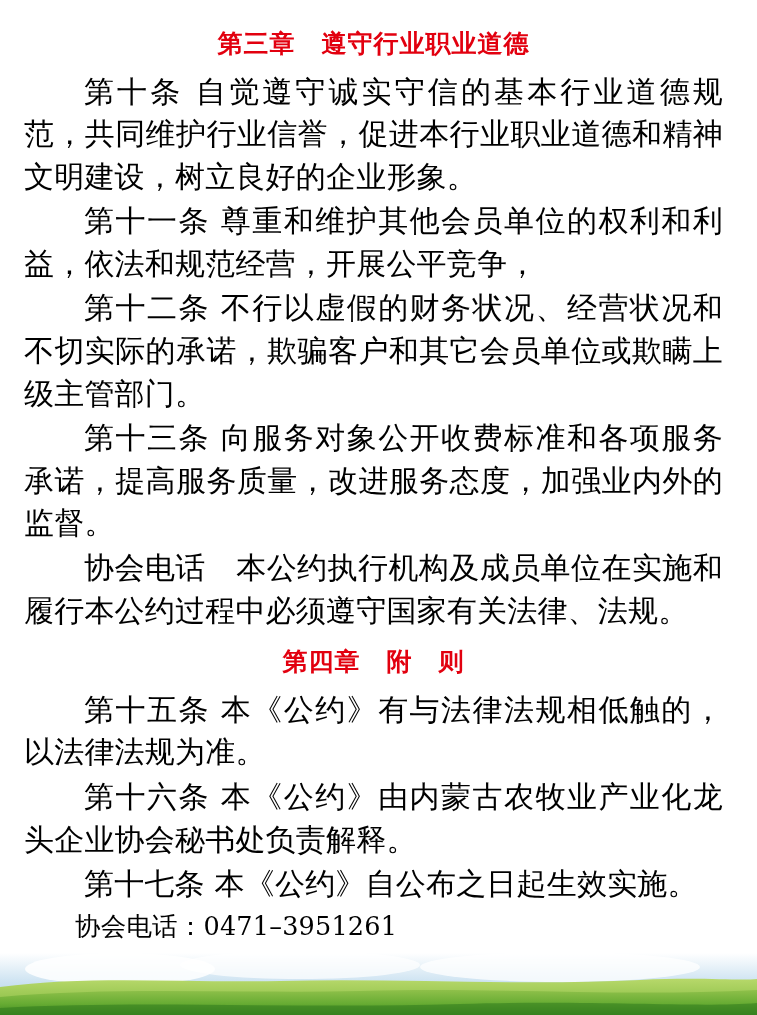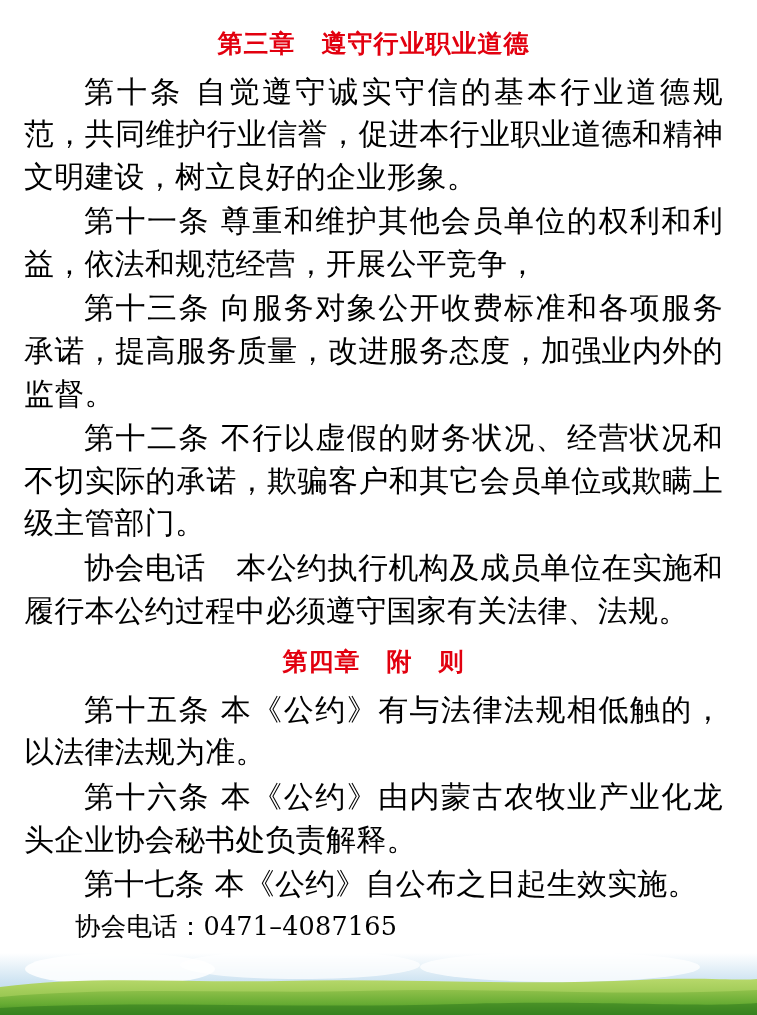--- a/index.html
+++ b/index.html
@@ -78,31 +78,31 @@
 </style>
 </head>
 <body>
 
 <div class="page">
 
   <div class="chapter-heading">第三章　遵守行业职业道德</div>
 
   <p class="para">第十条 自觉遵守诚实守信的基本行业道德规范，共同维护行业信誉，促进本行业职业道德和精神文明建设，树立良好的企业形象。</p>
   <p class="para">第十一条 尊重和维护其他会员单位的权利和利益，依法和规范经营，开展公平竞争，</p>
+  <p class="para">第十二条 不行以虚假的财务状况、经营状况和不切实际的承诺，欺骗客户和其它会员单位或欺瞒上级主管部门。</p>
   <p class="para">第十三条 向服务对象公开收费标准和各项服务承诺，提高服务质量，改进服务态度，加强业内外的监督。</p>
-  <p class="para">第十二条 不行以虚假的财务状况、经营状况和不切实际的承诺，欺骗客户和其它会员单位或欺瞒上级主管部门。</p>
   <p class="para">协会电话　本公约执行机构及成员单位在实施和履行本公约过程中必须遵守国家有关法律、法规。</p>
 
   <div class="chapter-heading second">第四章　附　则</div>
 
   <p class="para">第十五条 本《公约》有与法律法规相低触的，以法律法规为准。</p>
   <p class="para">第十六条 本《公约》由内蒙古农牧业产业化龙头企业协会秘书处负责解释。</p>
   <p class="para">第十七条 本《公约》自公布之日起生效实施。</p>
 
-  <p class="contact">协会电话：0471–4087165</p>
+  <p class="contact">协会电话：0471–3951261</p>
 
   <div class="signature">
     <div class="date">2016年 3月15日</div>
   </div>
 
   <div class="footer-art">
     <svg width="757" height="62" viewBox="0 0 757 62" xmlns="http://www.w3.org/2000/svg">
       <defs>
         <linearGradient id="skyGrad" x1="0" y1="0" x2="0" y2="1">
           <stop offset="0%" stop-color="#ffffff"></stop>

